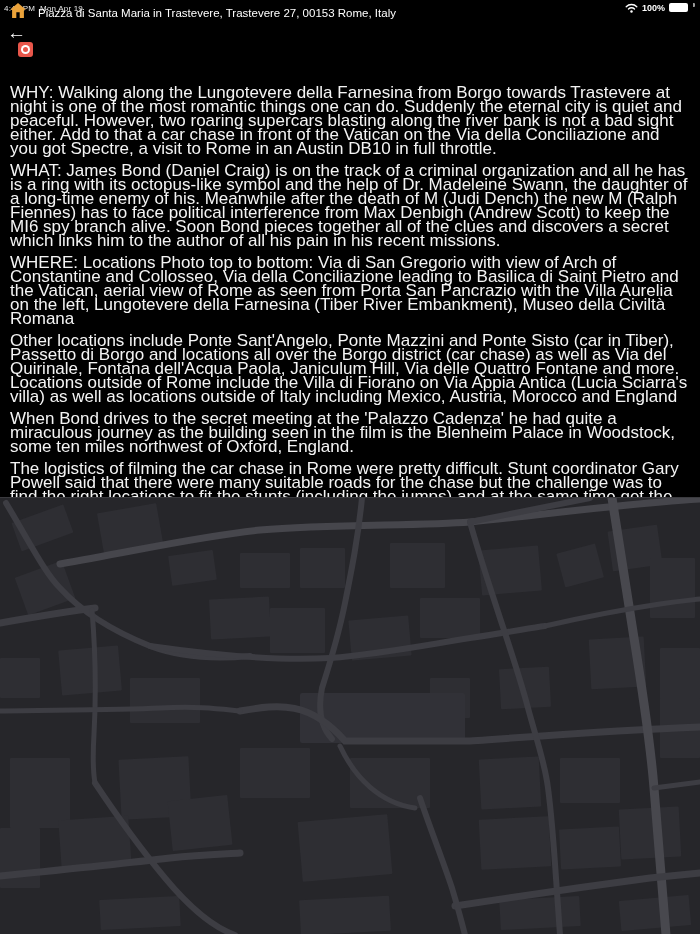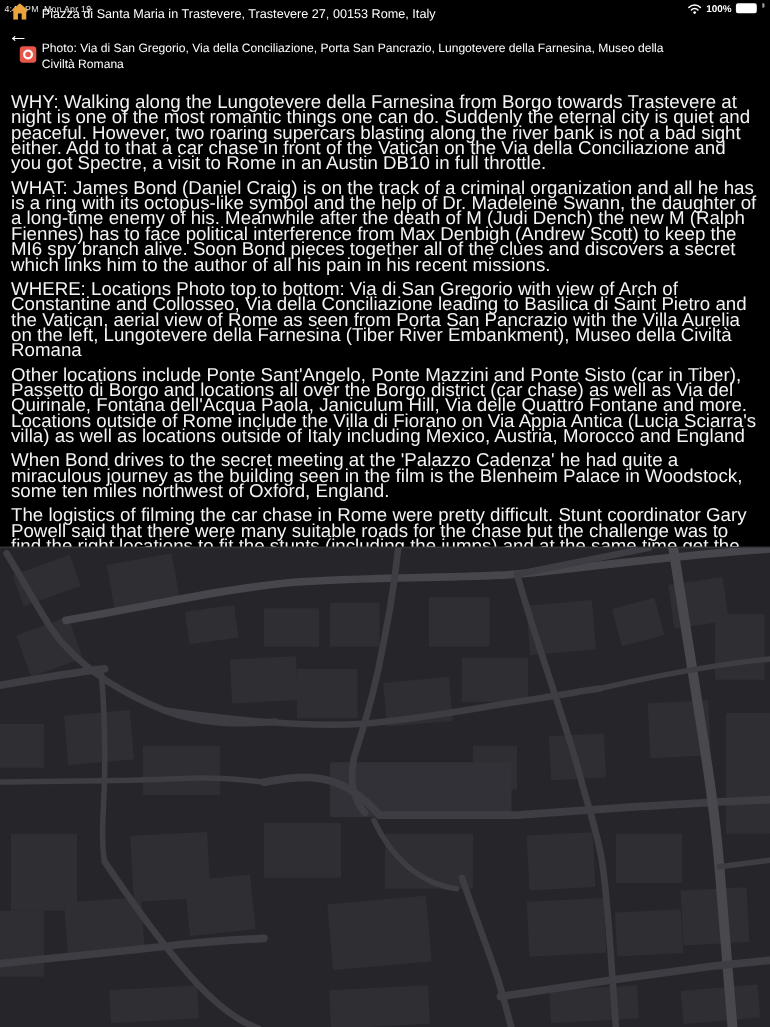--- a/index.html
+++ b/index.html
@@ -55,21 +55,20 @@
     <svg class="home-icon" width="16" height="15" viewBox="0 0 17 16">
       <path d="M8.5 0 L17 7.2 H14.8 V16 H10.3 V9.8 H6.7 V16 H2.2 V7.2 H0 Z" fill="#eba33b"></path>
     </svg>
     <div class="nav-title">Piazza di Santa Maria in Trastevere, Trastevere 27, 00153 Rome, Italy</div>
     <div class="back-btn">←</div>
     <div class="photo-icon">
       <span class="ring">
           <span class="dot"></span>
         </span>
     </div>
-    <div class="caption">Photo: Via di San Gregorio, Via della Conciliazione, Porta San Pancrazio, Lungotevere della Farnesina, Museo della Civiltà Romana</div>
   </div>
 
   <div class="article">
       <p class="para">WHY: Walking along the Lungotevere della Farnesina from Borgo towards Trastevere at night is one of the most romantic things one can do. Suddenly the eternal city is quiet and peaceful. However, two roaring supercars blasting along the river bank is not a bad sight either. Add to that a car chase in front of the Vatican on the Via della Conciliazione and you got Spectre, a visit to Rome in an Austin DB10 in full throttle.</p>
       <p class="para">WHAT: James Bond (Daniel Craig) is on the track of a criminal organization and all he has is a ring with its octopus-like symbol and the help of Dr. Madeleine Swann, the daughter of a long-time enemy of his. Meanwhile after the death of M (Judi Dench) the new M (Ralph Fiennes) has to face political interference from Max Denbigh (Andrew Scott) to keep the MI6 spy branch alive. Soon Bond pieces together all of the clues and discovers a secret which links him to the author of all his pain in his recent missions.</p>
       <p class="para">WHERE: Locations Photo top to bottom: Via di San Gregorio with view of Arch of Constantine and Collosseo, Via della Conciliazione leading to Basilica di Saint Pietro and the Vatican, aerial view of Rome as seen from Porta San Pancrazio with the Villa Aurelia on the left, Lungotevere della Farnesina (Tiber River Embankment), Museo della Civiltà Romana</p>
       <p class="para">Other locations include Ponte Sant'Angelo, Ponte Mazzini and Ponte Sisto (car in Tiber), Passetto di Borgo and locations all over the Borgo district (car chase) as well as Via del Quirinale, Fontana dell'Acqua Paola, Janiculum Hill, Via delle Quattro Fontane and more. Locations outside of Rome include the Villa di Fiorano on Via Appia Antica (Lucia Sciarra's villa) as well as locations outside of Italy including Mexico, Austria, Morocco and England</p>
       <p class="para">When Bond drives to the secret meeting at the 'Palazzo Cadenza' he had quite a miraculous journey as the building seen in the film is the Blenheim Palace in Woodstock, some ten miles northwest of Oxford, England.</p>
       <p class="para">The logistics of filming the car chase in Rome were pretty difficult. Stunt coordinator Gary Powell said that there were many suitable roads for the chase but the challenge was to find the right locations to fit the stunts (including the jumps) and at the same time get the permissions to shut down the relevant portions of the city to allow the stunt drivers to race through the streets with up one hundred miles per hour. In the end the production unit used a total of eight Aston Martins and seven Jaguars and needed eighteen nights for filming the scenes.</p>
     </div>

